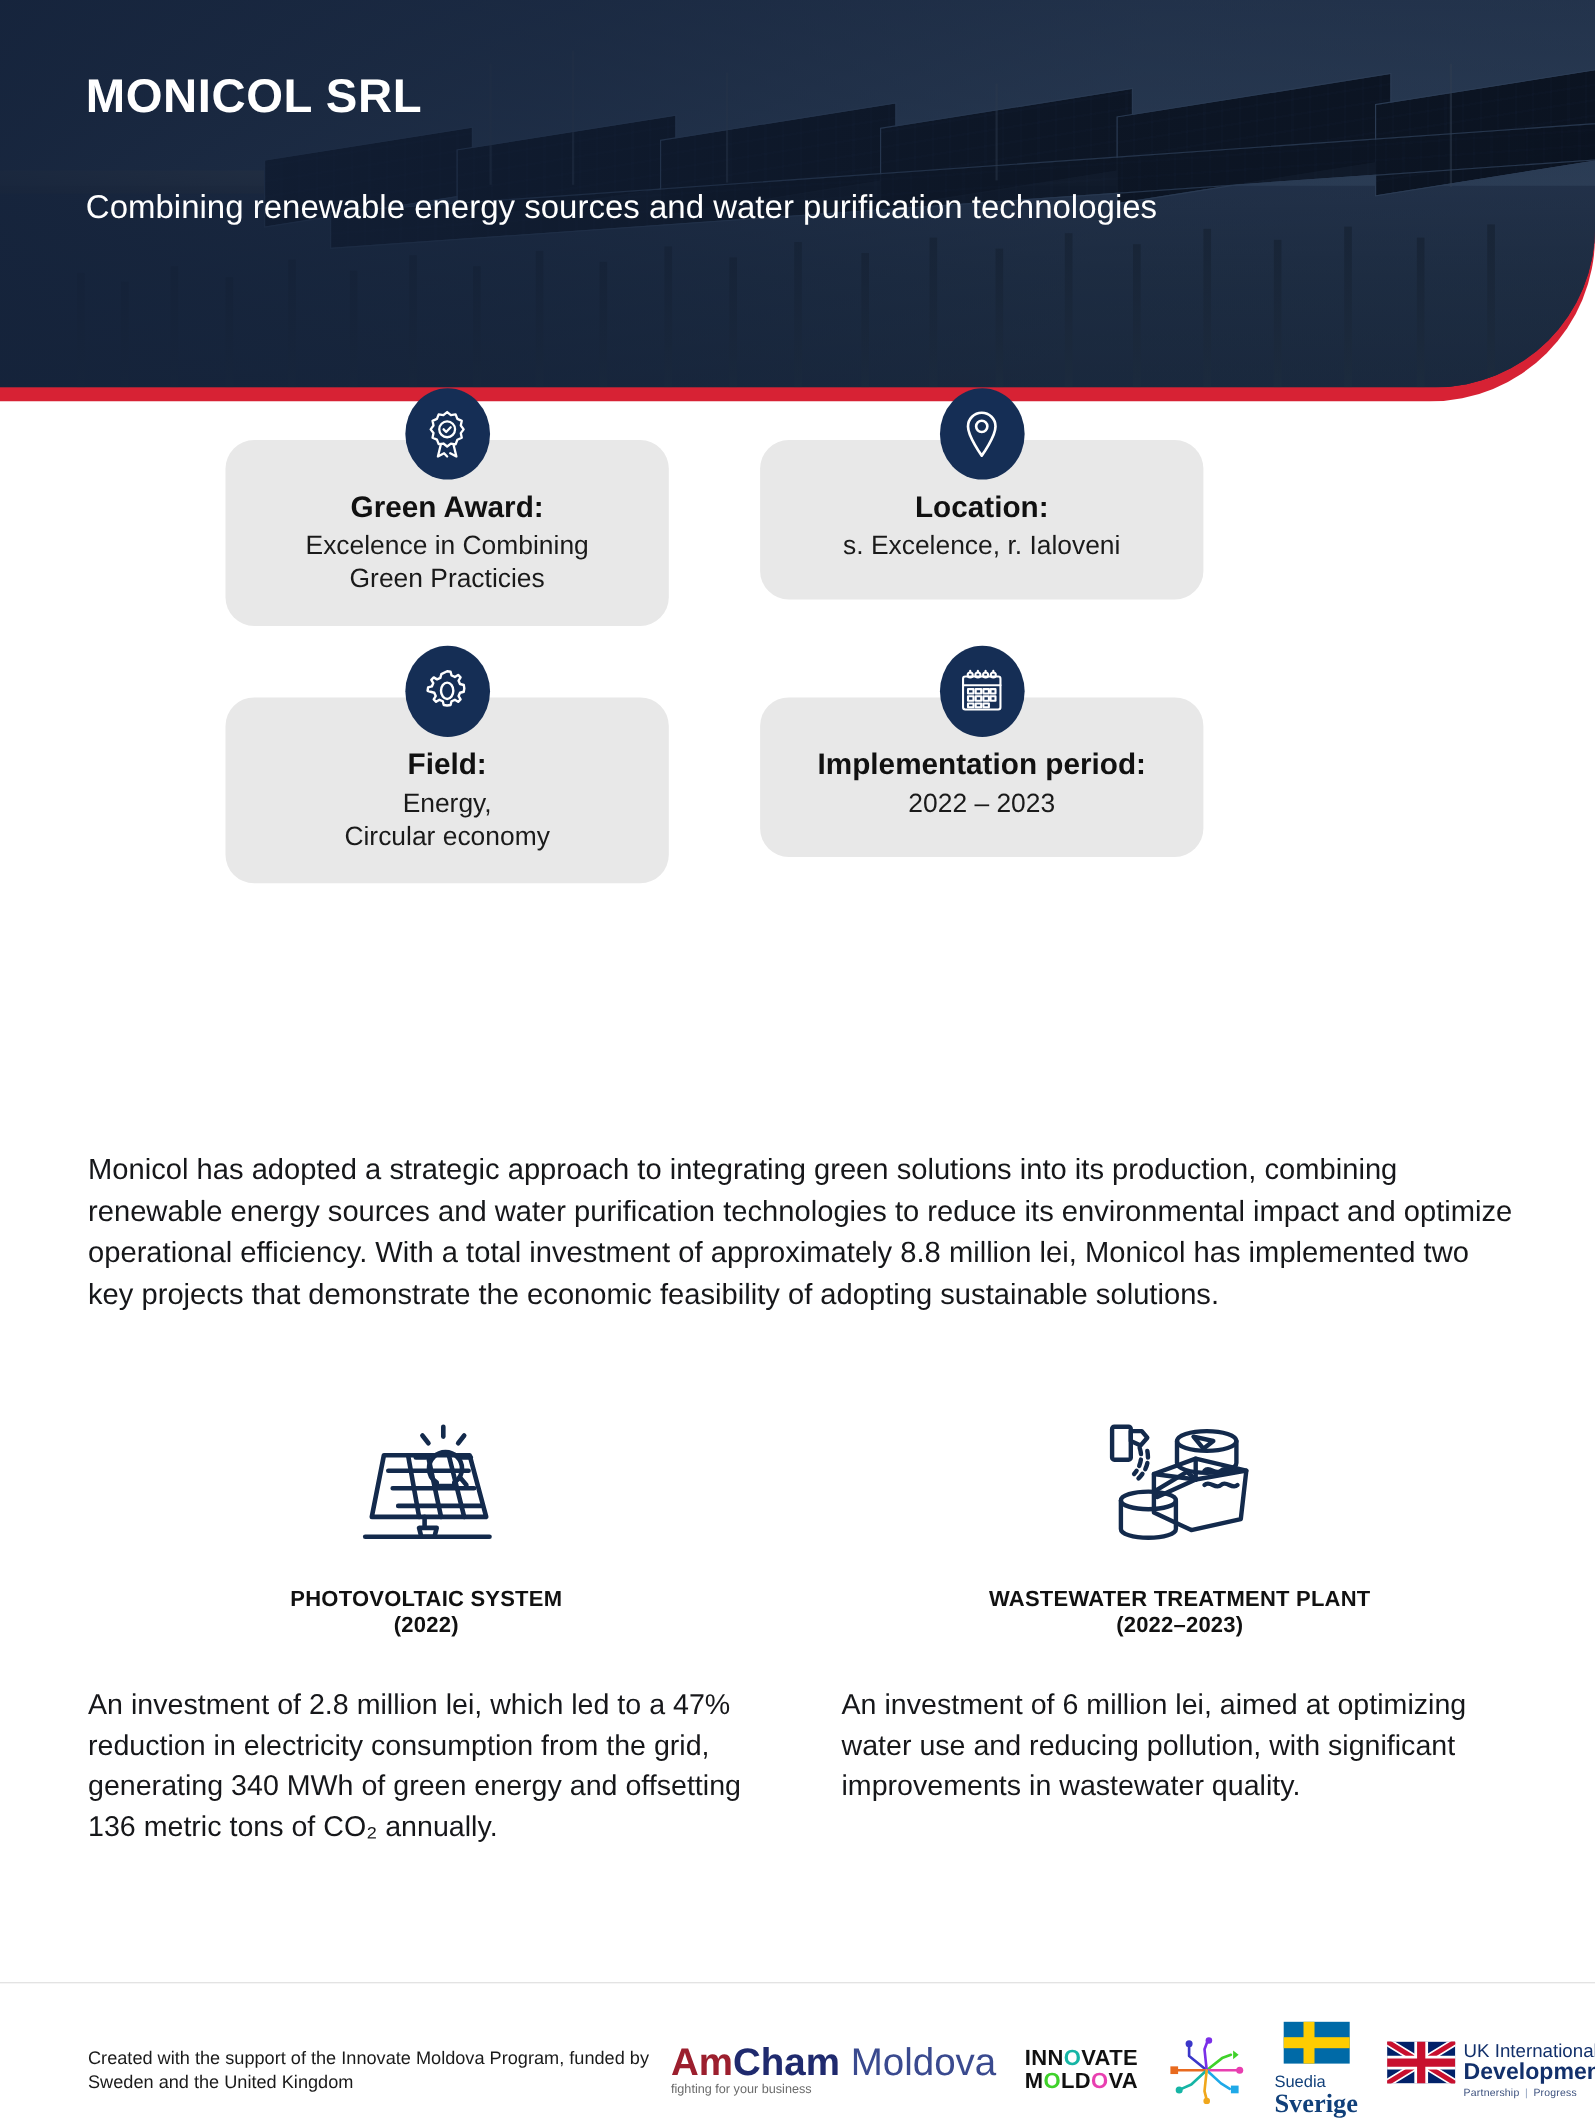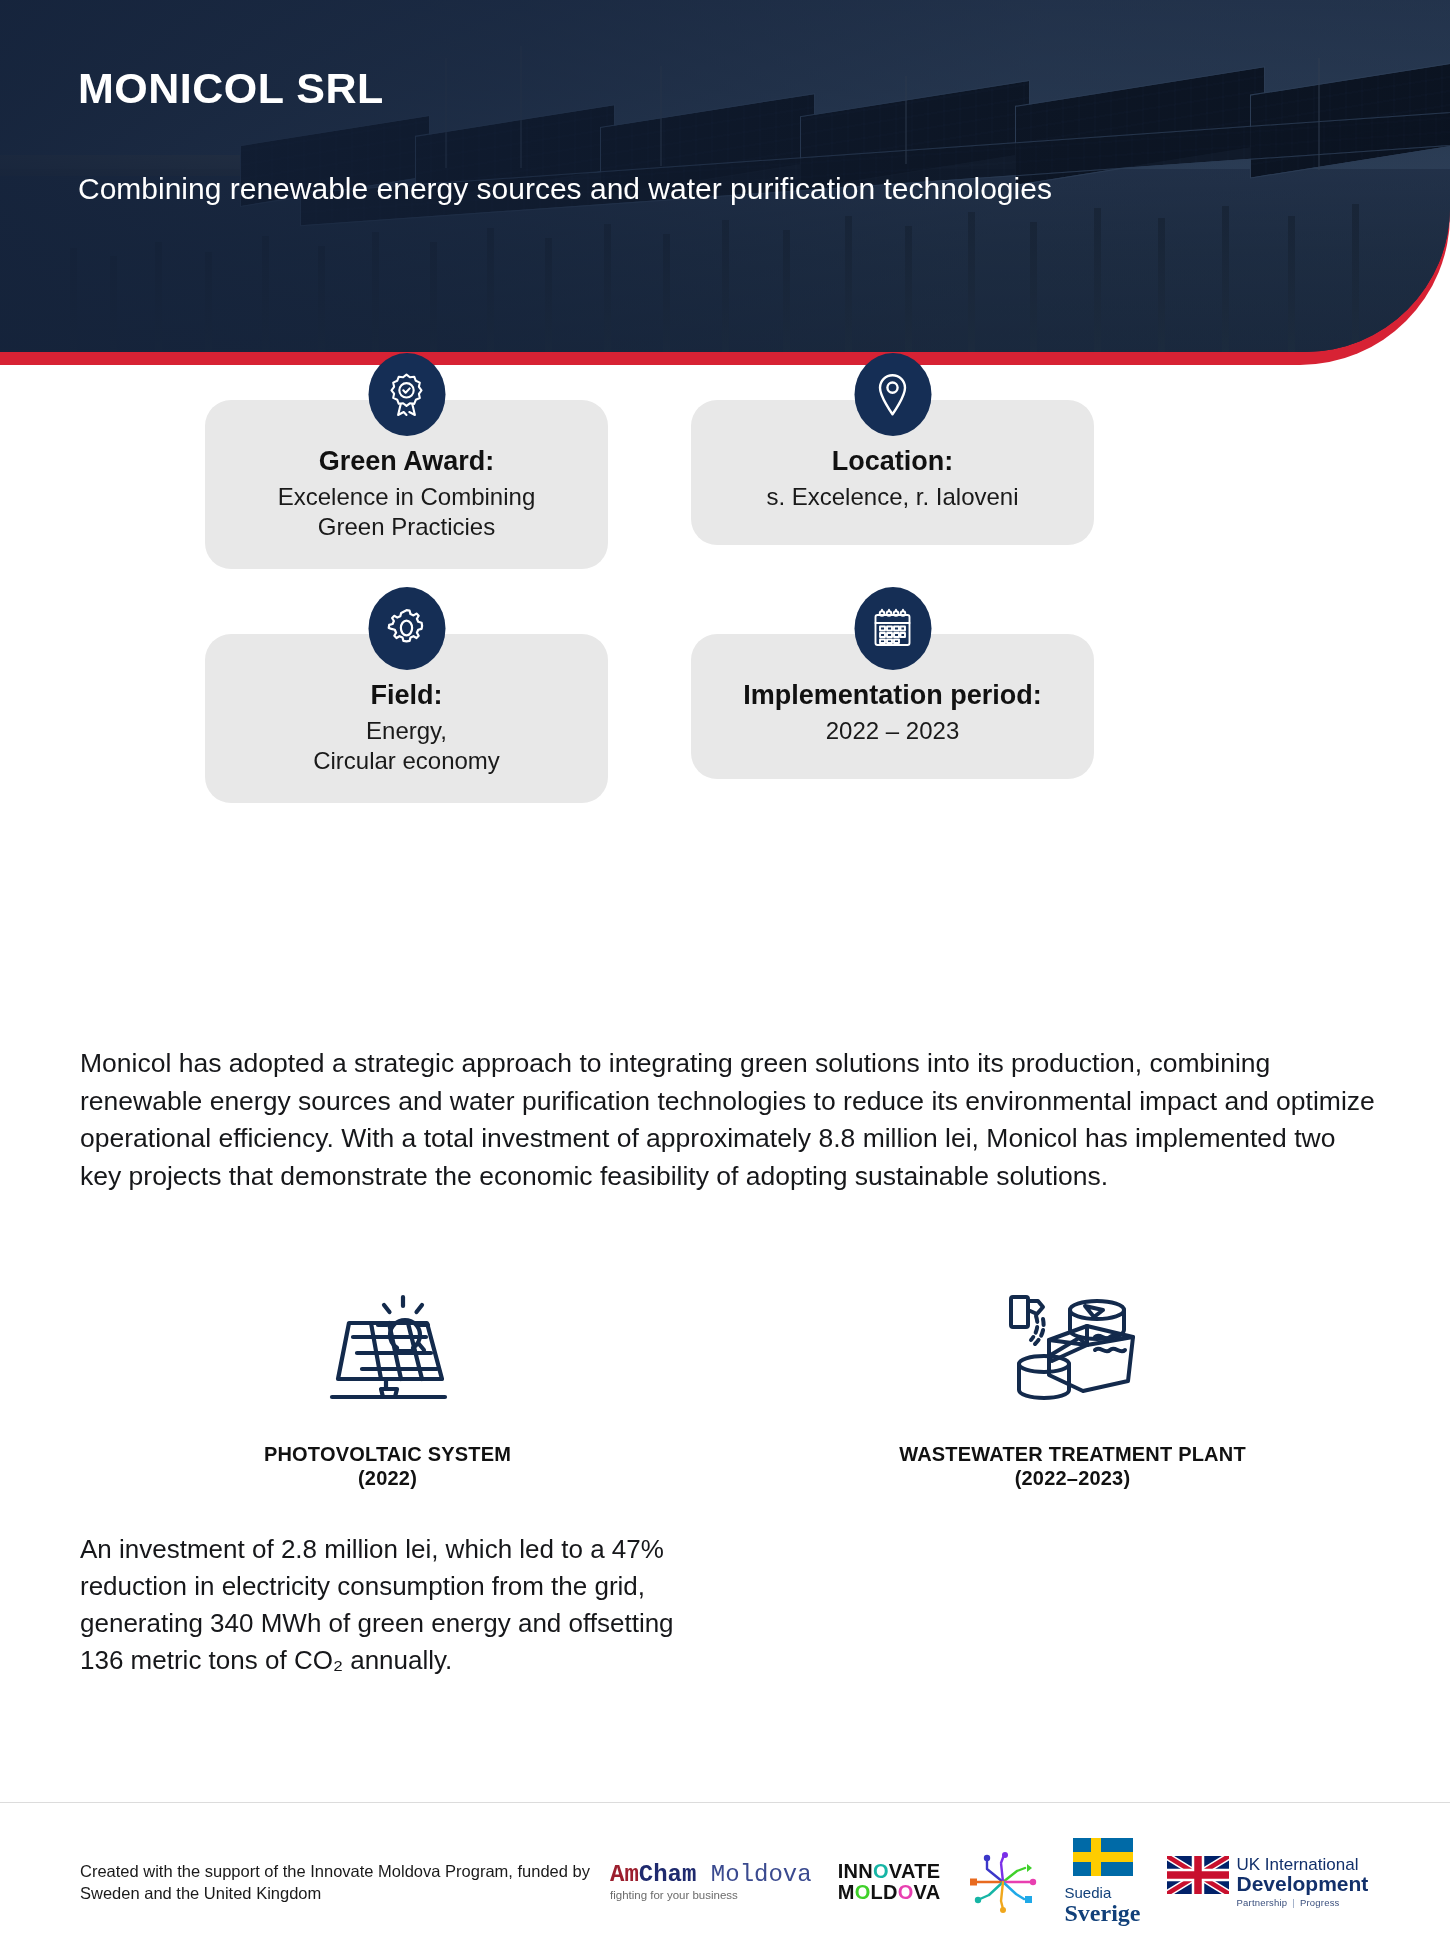--- a/index.html
+++ b/index.html
@@ -193,21 +193,21 @@
     flex: none;
   }
   .logos {
     display: flex;
     align-items: center;
     gap: 26px;
     margin-left: 10px;
   }
   
   .lg-amcham { line-height: 1; }
-  .lg-amcham .row1 { font-size: 24px; font-weight: bold; white-space: nowrap; font-family: Liberation Mono, monospace; }
+  .lg-amcham .row1 { font-size: 35px; font-weight: bold; white-space: nowrap; }
   .lg-amcham .am { color: #9c1f2e; }
   .lg-amcham .cham { color: #1f2a6e; }
   .lg-amcham .mold { color: #3a4a8f; font-weight: normal; }
   .lg-amcham .row2 { font-size: 11.5px; color: #6b6b6b; margin-top: 3px; }
   
   .lg-innovate { line-height: 1.05; font-weight: bold; font-size: 20px; letter-spacing: .3px; }
   .lg-innovate .l1 { color: #111; }
   .lg-innovate .l2 { color: #111; }
   .lg-innovate .o-teal { color: #16b5a5; }
   .lg-innovate .o-green { color: #3fd12a; }
@@ -429,20 +429,21 @@
         <path d="M90 62c5-5 10 5 15 0s10 5 15 0"></path>
         <path d="M44 68l30-18 8 7-35 16z"></path>
         <ellipse cx="39" cy="76" rx="25" ry="8"></ellipse>
         <path d="M14 76v26c0 4.5 11 8 25 8s25-3.5 25-8V76"></path>
       </svg>
     </div>
     <div class="project-title">
       <span>WASTEWATER TREATMENT PLANT</span>
       <span class="yr">(2022–2023)</span>
     </div>
+    <div class="project-body">An investment of 6 million lei, aimed at optimizing water use and reducing pollution, with significant improvements in wastewater quality.</div>
   </div>
 
 </div>
 
 <div class="footer-rule"></div>
 <div class="footer">
   <div class="footer-text">Created with the support of the Innovate Moldova Program, funded by Sweden and the United Kingdom</div>
 
   <div class="logos">
 

